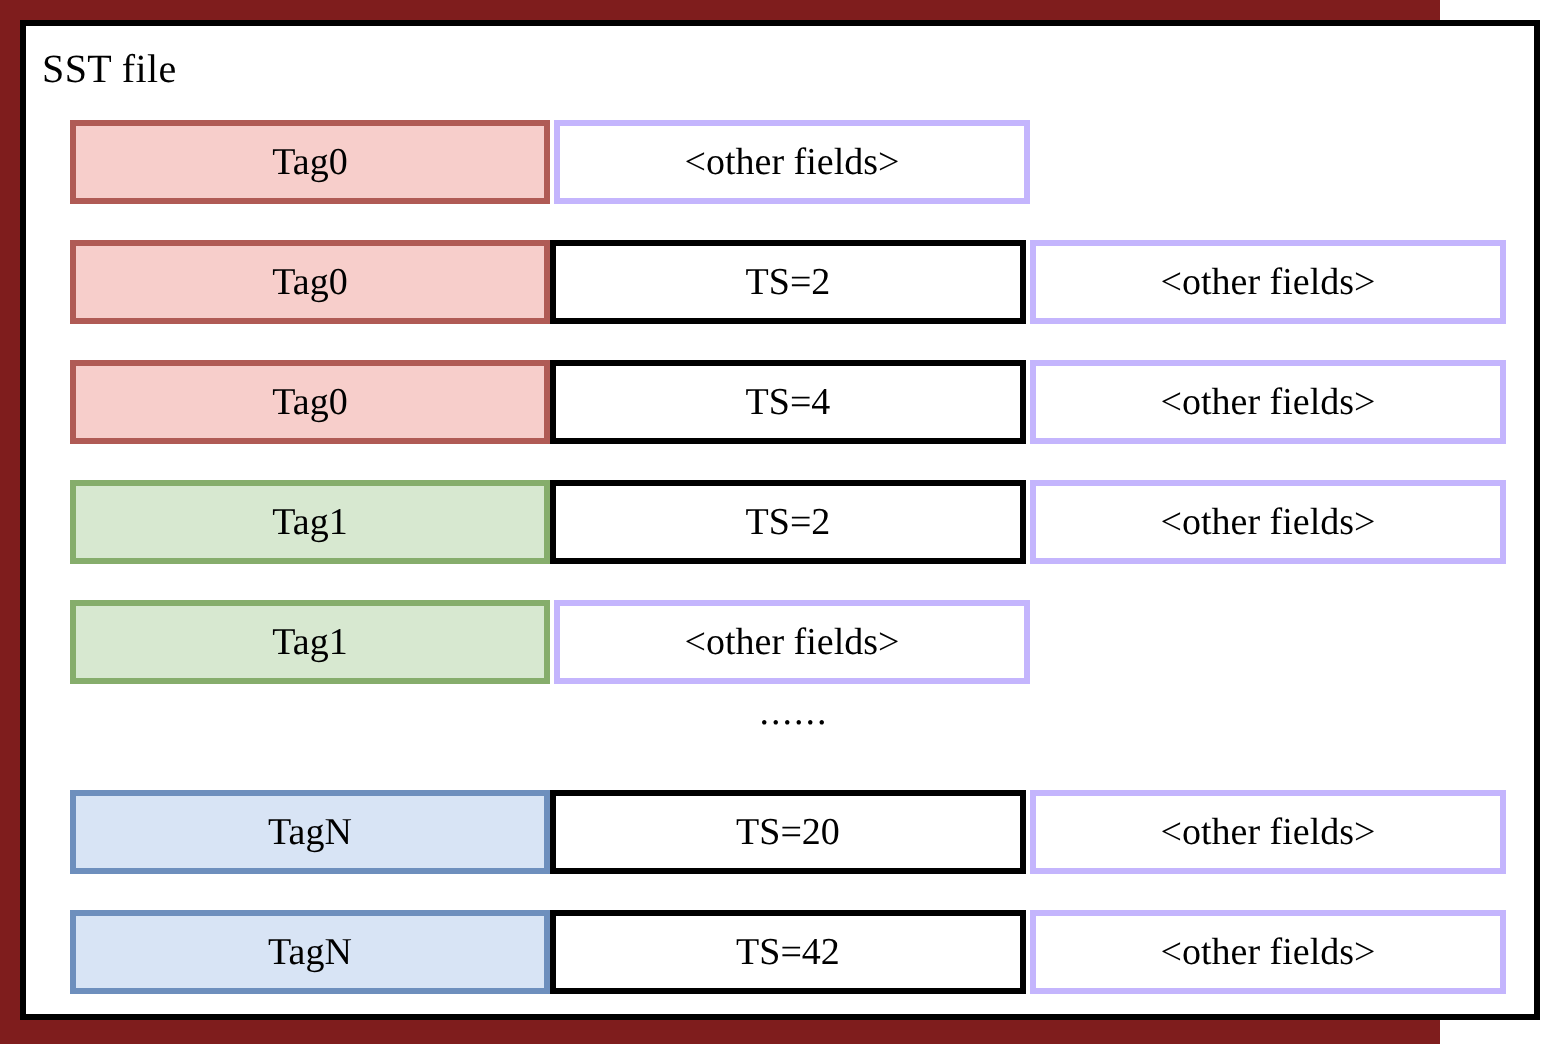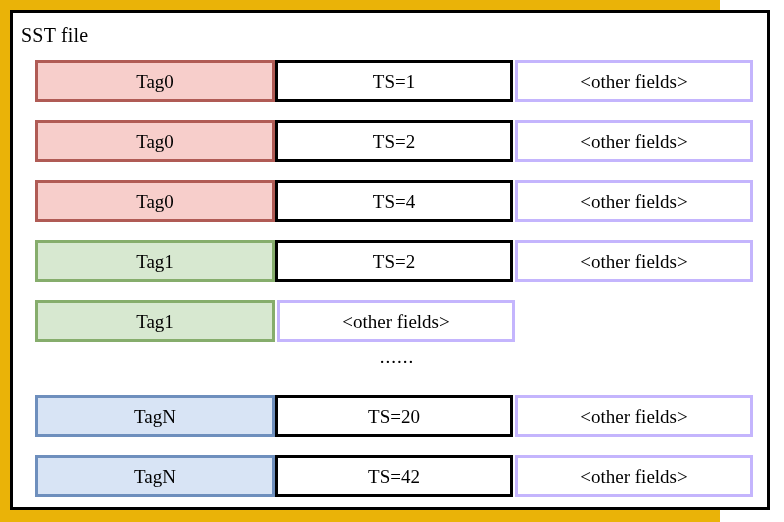--- a/index.html
+++ b/index.html
@@ -12,21 +12,21 @@
     height: 522px;
     font-family: "Liberation Serif", "DejaVu Serif", serif;
     color: #000000;
     overflow: hidden;
   }
 
   .canvas {
     position: relative;
     width: 720px;
     height: 522px;
-    background: #eab308;
+    background: #7f1d1d;
   }
 
   
   .sst-frame {
     position: absolute;
     left: 10px;
     top: 10px;
     width: 760px;
     height: 500px;
     box-sizing: border-box;
@@ -119,21 +119,20 @@
 <body>
 
 <div class="canvas">
   <div class="sst-frame">
 
     <div class="sst-title">SST file</div>
 
     <div class="rows">
         <div class="row" style="top: 0px;">
           <div class="cell cell-tag tag-pink">Tag0</div>
-          <div class="cell cell-ts">TS=1</div>
           <div class="cell cell-other">&lt;other fields&gt;</div>
         </div>
         <div class="row" style="top: 60px;">
           <div class="cell cell-tag tag-pink">Tag0</div>
           <div class="cell cell-ts">TS=2</div>
           <div class="cell cell-other">&lt;other fields&gt;</div>
         </div>
         <div class="row" style="top: 120px;">
           <div class="cell cell-tag tag-pink">Tag0</div>
           <div class="cell cell-ts">TS=4</div>

